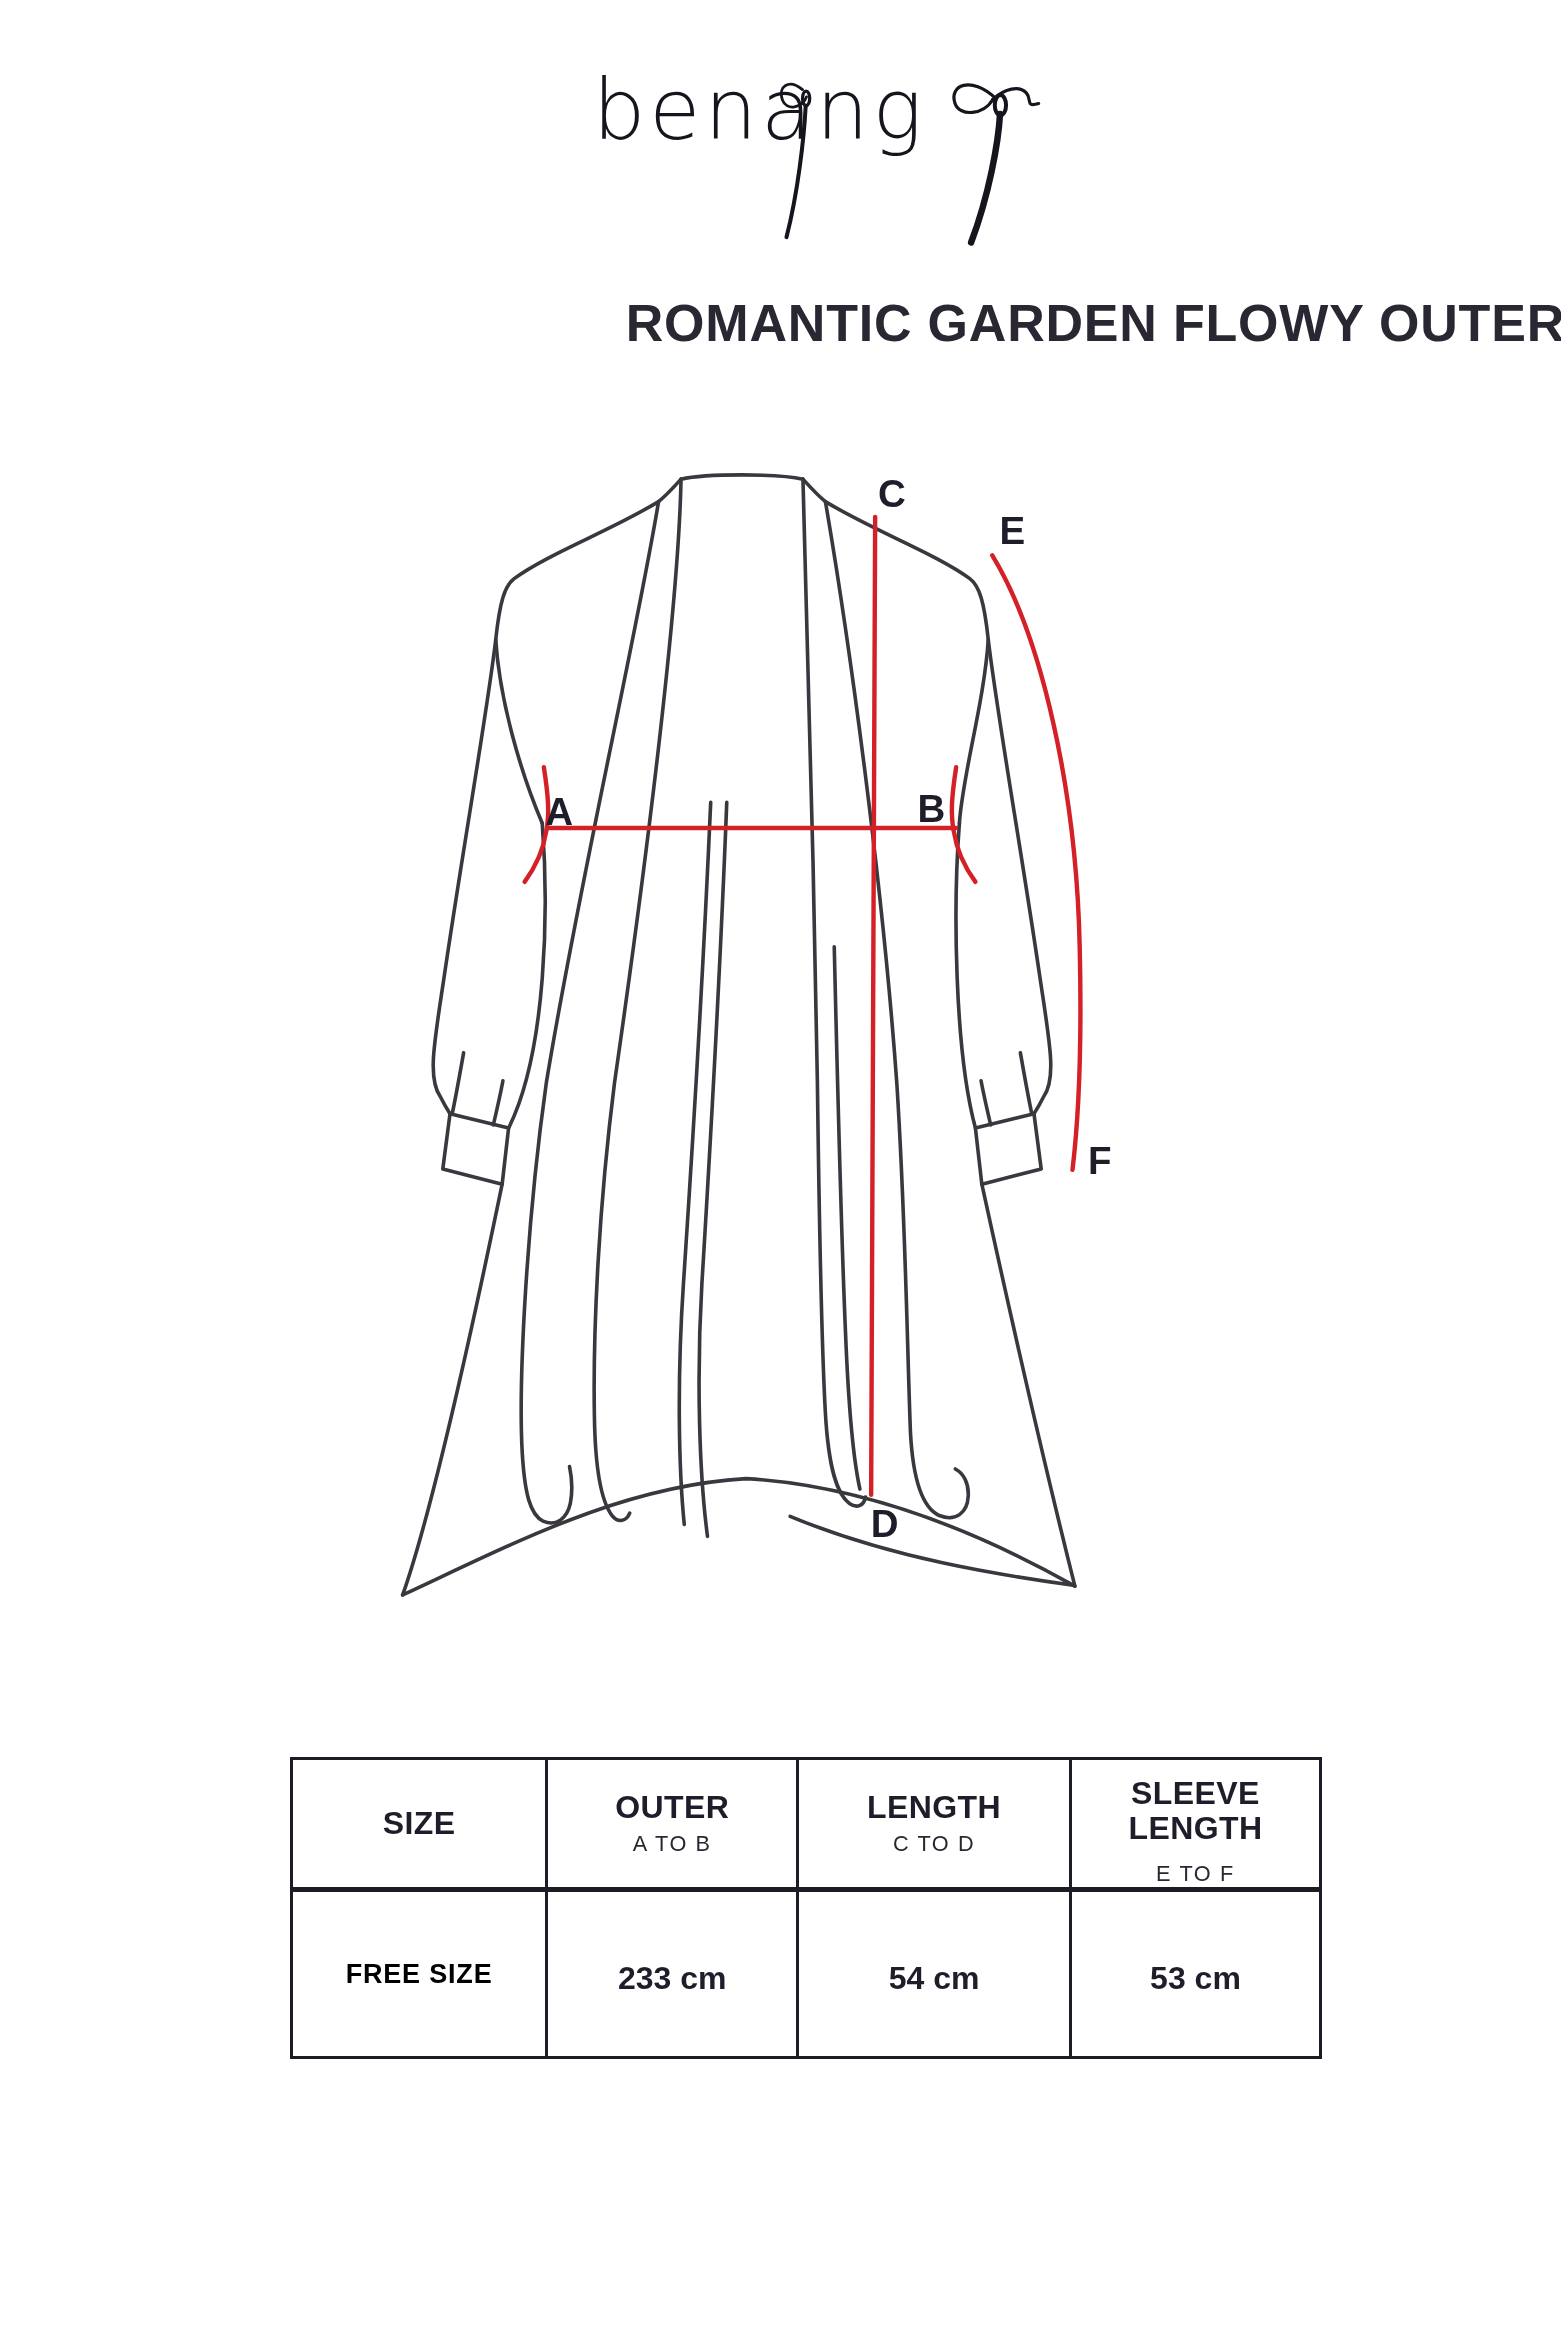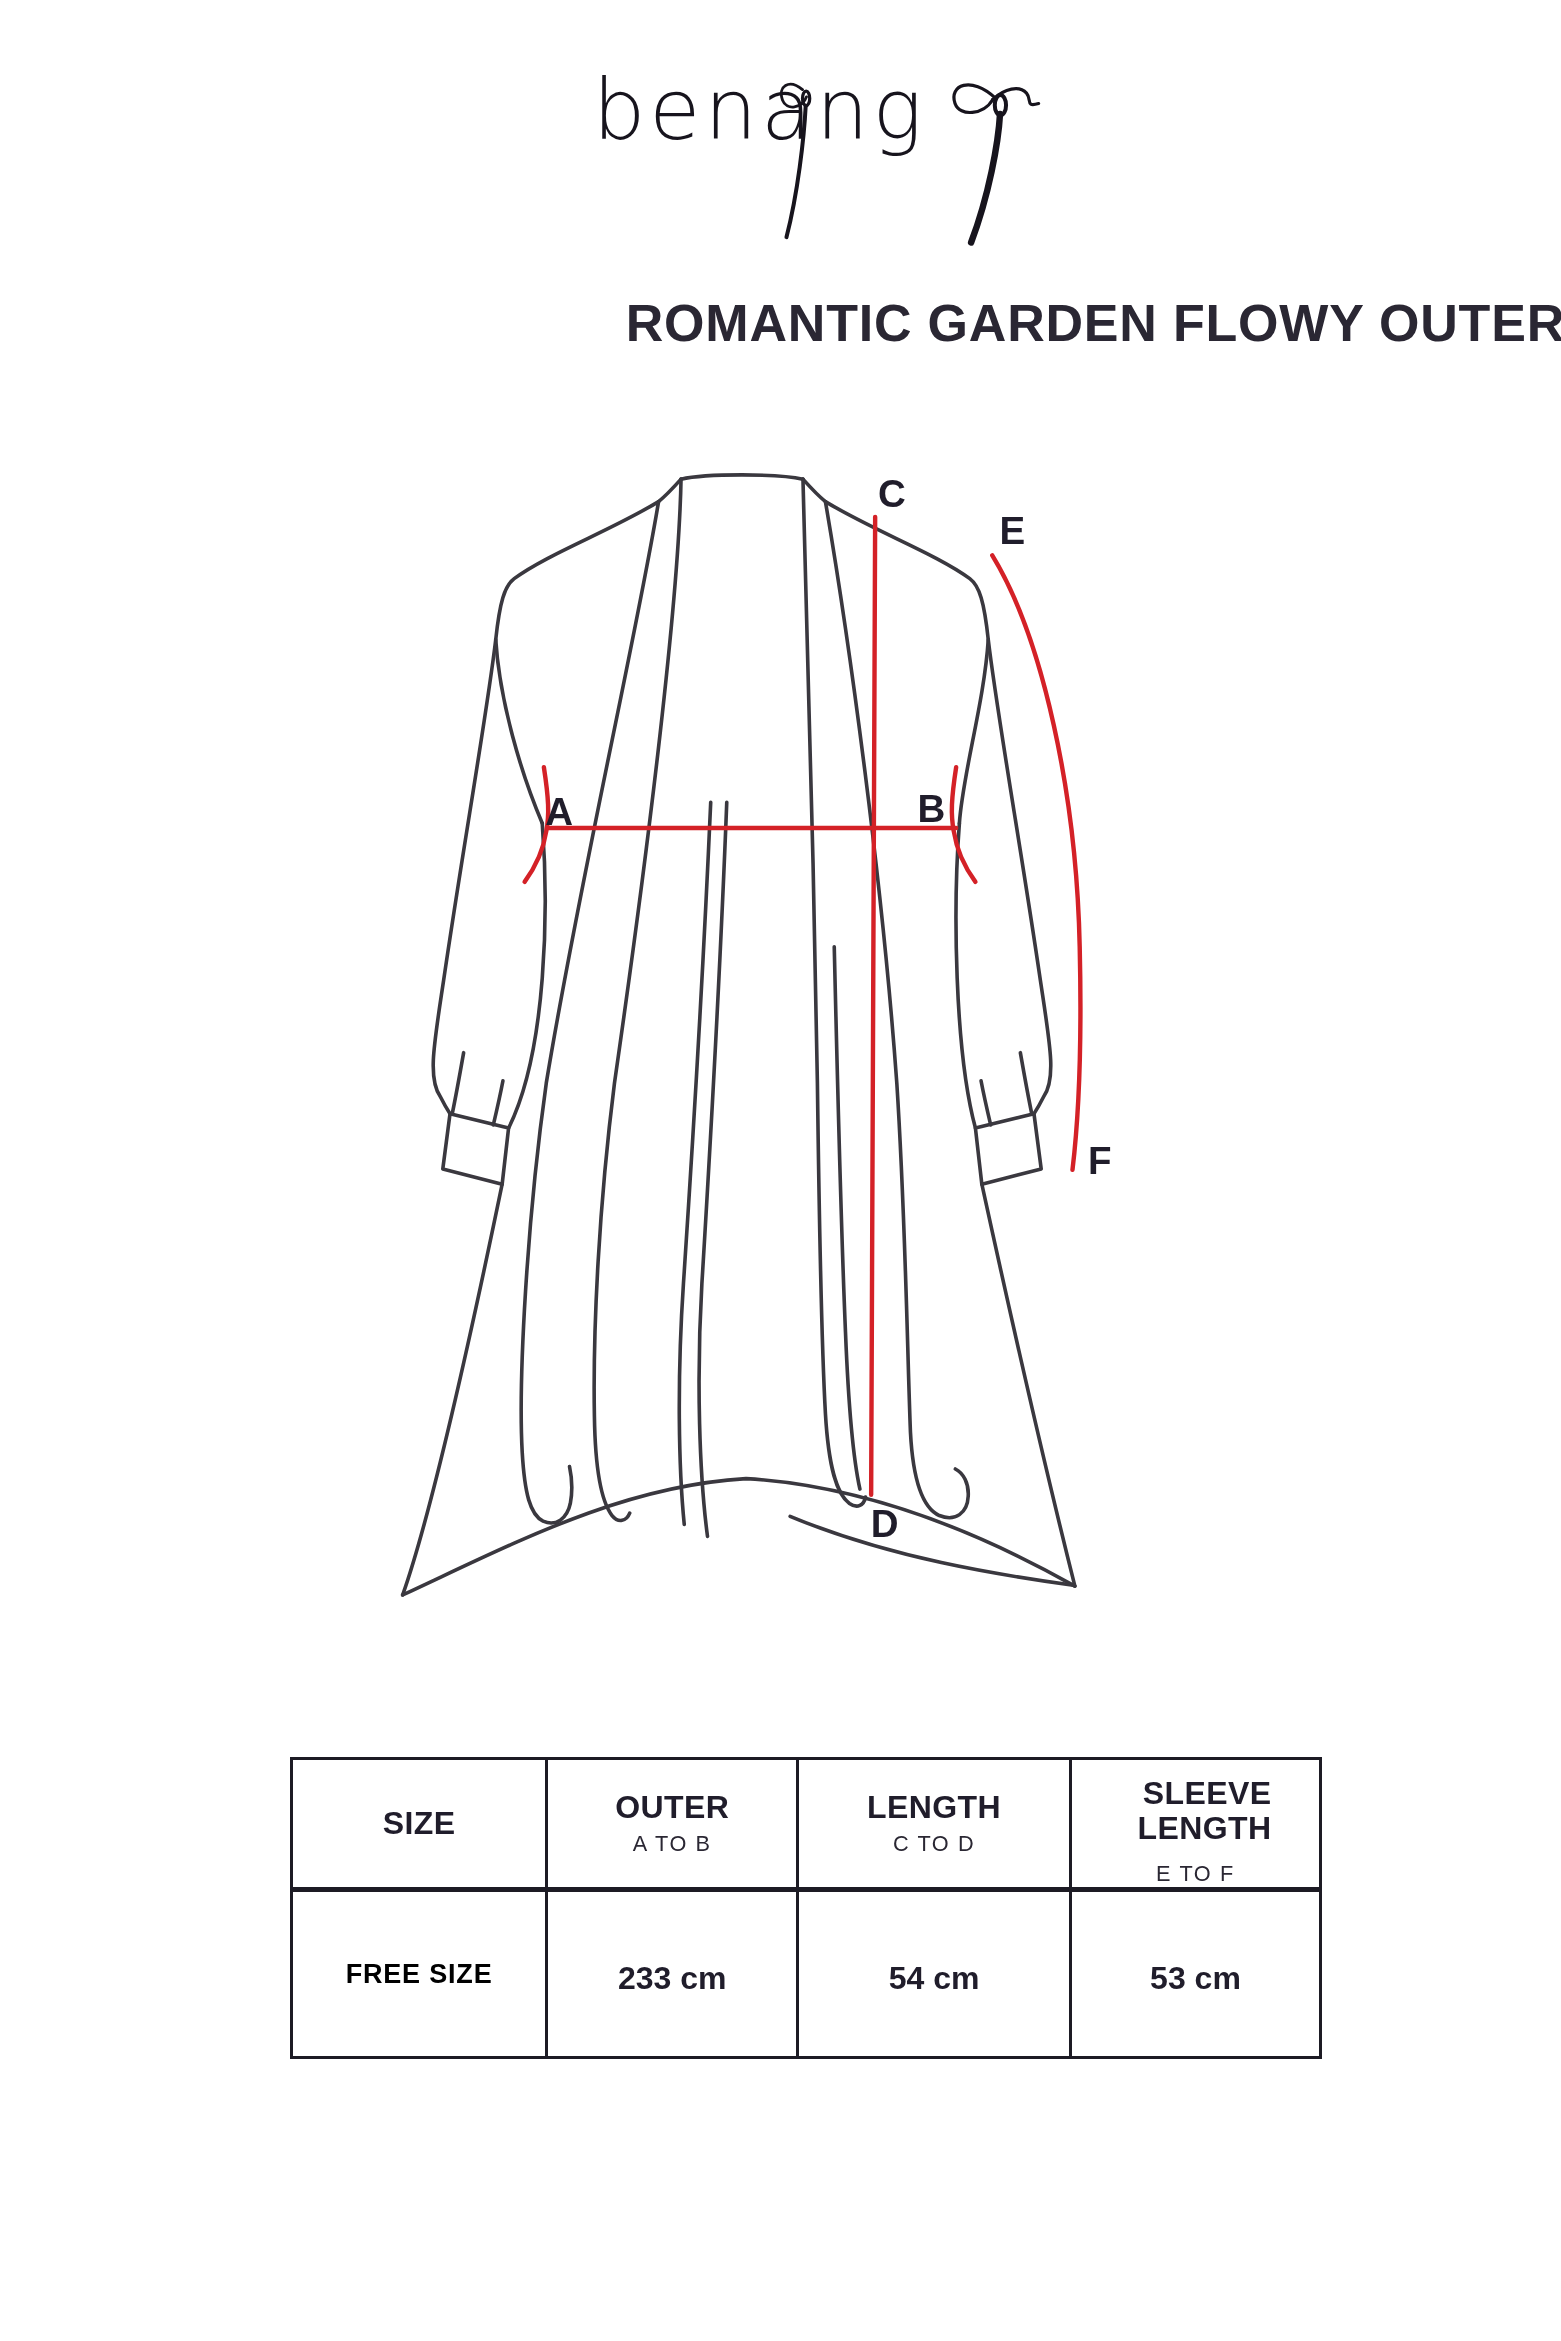--- a/index.html
+++ b/index.html
@@ -149,21 +149,21 @@
     </td>
     <td>
       <div class="th-main">OUTER</div>
       <div class="th-sub">A TO B</div>
     </td>
     <td>
       <div class="th-main">LENGTH</div>
       <div class="th-sub">C TO D</div>
     </td>
     <td>
-      <div class="th-main" style="max-width:152px;margin:16px auto;text-align:right;">SLEEVE LENGTH</div>
+      <div class="th-main" style="max-width:152px;margin:16px auto;">SLEEVE LENGTH</div>
       <div class="th-sub">E TO F</div>
     </td>
   </tr>
   <tr class="body">
     <td>
       <div class="td-size">FREE SIZE</div>
     </td>
     <td>
       <div class="td-val">233 cm</div>
     </td>

